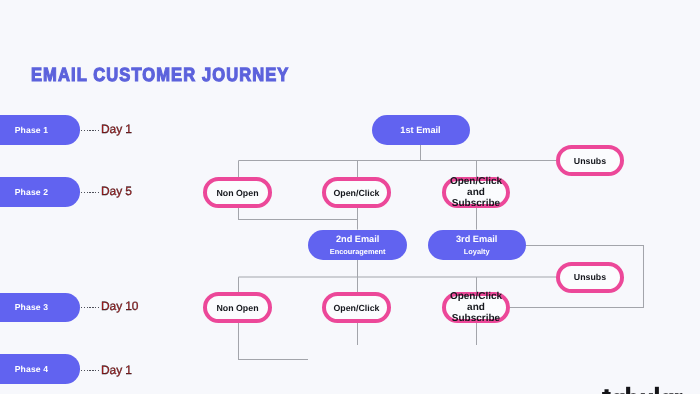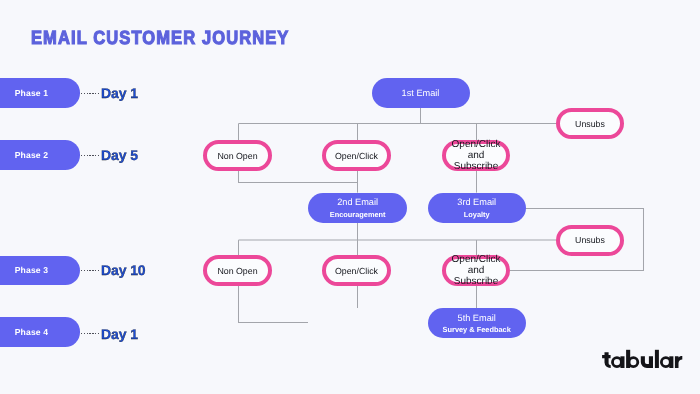--- a/index.html
+++ b/index.html
@@ -5,38 +5,38 @@
 <style>
   html, body { margin:0; padding:0; }
   body {
     width:700px; height:394px; overflow:hidden;
     background:#F7F8FC;
     font-family:"Liberation Sans", sans-serif;
     -webkit-font-smoothing:antialiased;
     text-rendering:geometricPrecision;
   }
   * { -webkit-font-smoothing:antialiased; }
-  #stage { position:relative; width:700px; height:330px; }
+  #stage { position:relative; width:700px; height:330px;margin-top:37px; }
 
   .title {
     position:absolute; left:31px; top:28px;
     font-size:19px; font-weight:bold; letter-spacing:1.25px;
     color:#5C62DC; -webkit-text-stroke:1.15px #5C62DC;
     transform:scaleX(0.87); transform-origin:left top;
   }
 
   .phase-pill {
     position:absolute; left:-17px; width:97px; height:29.5px;
     background:#6163F0; border-radius:14.75px;
     color:#fff; font-size:8.6px; font-weight:bold; letter-spacing:0.15px;
     display:flex; align-items:center; justify-content:center;
   }
   .day-label {
-    position:absolute; font-size:14px; font-weight:bold;
-    color:#1d4ed8; letter-spacing:-0.1px;
+    position:absolute; font-size:12px; font-weight:normal;
+    color:#b91c1c; letter-spacing:-0.1px;
     -webkit-text-stroke:0.3px #121419;
   }
   .dots {
     position:absolute; height:1.4px;
     background-image:repeating-linear-gradient(to right,
       #4d4f59 0 1.4px, rgba(0,0,0,0) 1.4px 2.8px);
   }
 
   .node {
     position:absolute; box-sizing:border-box;
@@ -44,21 +44,21 @@
     align-items:center; justify-content:center;
     border-radius:999px; text-align:center;
   }
   .node.white {
     background:#FBFCFE; border:4px solid #ec4899;
     color:#15171d; font-size:8.8px; font-weight:bold;
   }
   .node.purple {
     background:#6163F0; color:#fff;
   }
-  .node .t1 { font-size:9.2px; font-weight:normal; line-height:11.3px; }
+  .node .t1 { font-size:9.2px; font-weight:bold; line-height:11.3px; }
   .node .t2 { font-size:7.4px; font-weight:bold; line-height:11.3px; }
   .node.white .t1 { font-size:8.8px; line-height:11.2px; }
   .node.white.l2 .t1 { font-size:10px; line-height:10.8px; }
   .node > span { position:relative; top:0.9px; }
 
   #wires { position:absolute; left:0; top:0; pointer-events:none; }
   #wires path { fill:none; stroke:#a3a5ab; stroke-width:1.02; }
   .logo { position:absolute; left:602px; top:349px; width:84px; height:22px; }
   .logo .sr { position:absolute; width:1px; height:1px; overflow:hidden;
               clip:rect(0 0 0 0); white-space:nowrap; }
@@ -135,24 +135,20 @@
   <div class="node white" style="left:203px;top:255px;width:69px;height:31px">
     <span class="t1">Non Open</span>
   </div>
   <div class="node white" style="left:322px;top:255px;width:69px;height:31px">
     <span class="t1">Open/Click</span>
   </div>
   <div class="node white l2" style="left:442px;top:255px;width:68px;height:31px">
     <span class="t1">Open/Click and</span>
     <span class="t1">Subscribe</span>
   </div>
-  <div class="node purple l2" style="left:427.7px;top:307.9px;width:98px;height:30.1px">
-    <span class="t1">5th Email</span>
-    <span class="t2">Survey &amp; Feedback</span>
-  </div>
 
   <div class="logo" aria-label="tabular">
     <span class="sr">tabular</span>
     <svg width="84" height="22" viewBox="0 0 84 22">
       <g fill="#141418">
         <path d="M2.5 3.3 h4.1 v2.8 h2.0 v3.2 h-2.0 v4.9 a1.8 1.8 0 0 0 2.0 1.8 h0.1 v3.0 h-0.3 a5.7 5.7 0 0 1 -5.9 -5.4 v-4.3 h-2.4 v-3.2 h2.4 z"></path>
         <circle cx="14.95" cy="13.15" r="4.45" fill="none" stroke="#141418" stroke-width="2.8"></circle>
         <rect x="18.4" y="7.3" width="4.1" height="11.7"></rect>
         <rect x="24.1" y="0.8" width="4.1" height="18.2"></rect>
         <circle cx="31.35" cy="13.15" r="4.45" fill="none" stroke="#141418" stroke-width="2.8"></circle>

